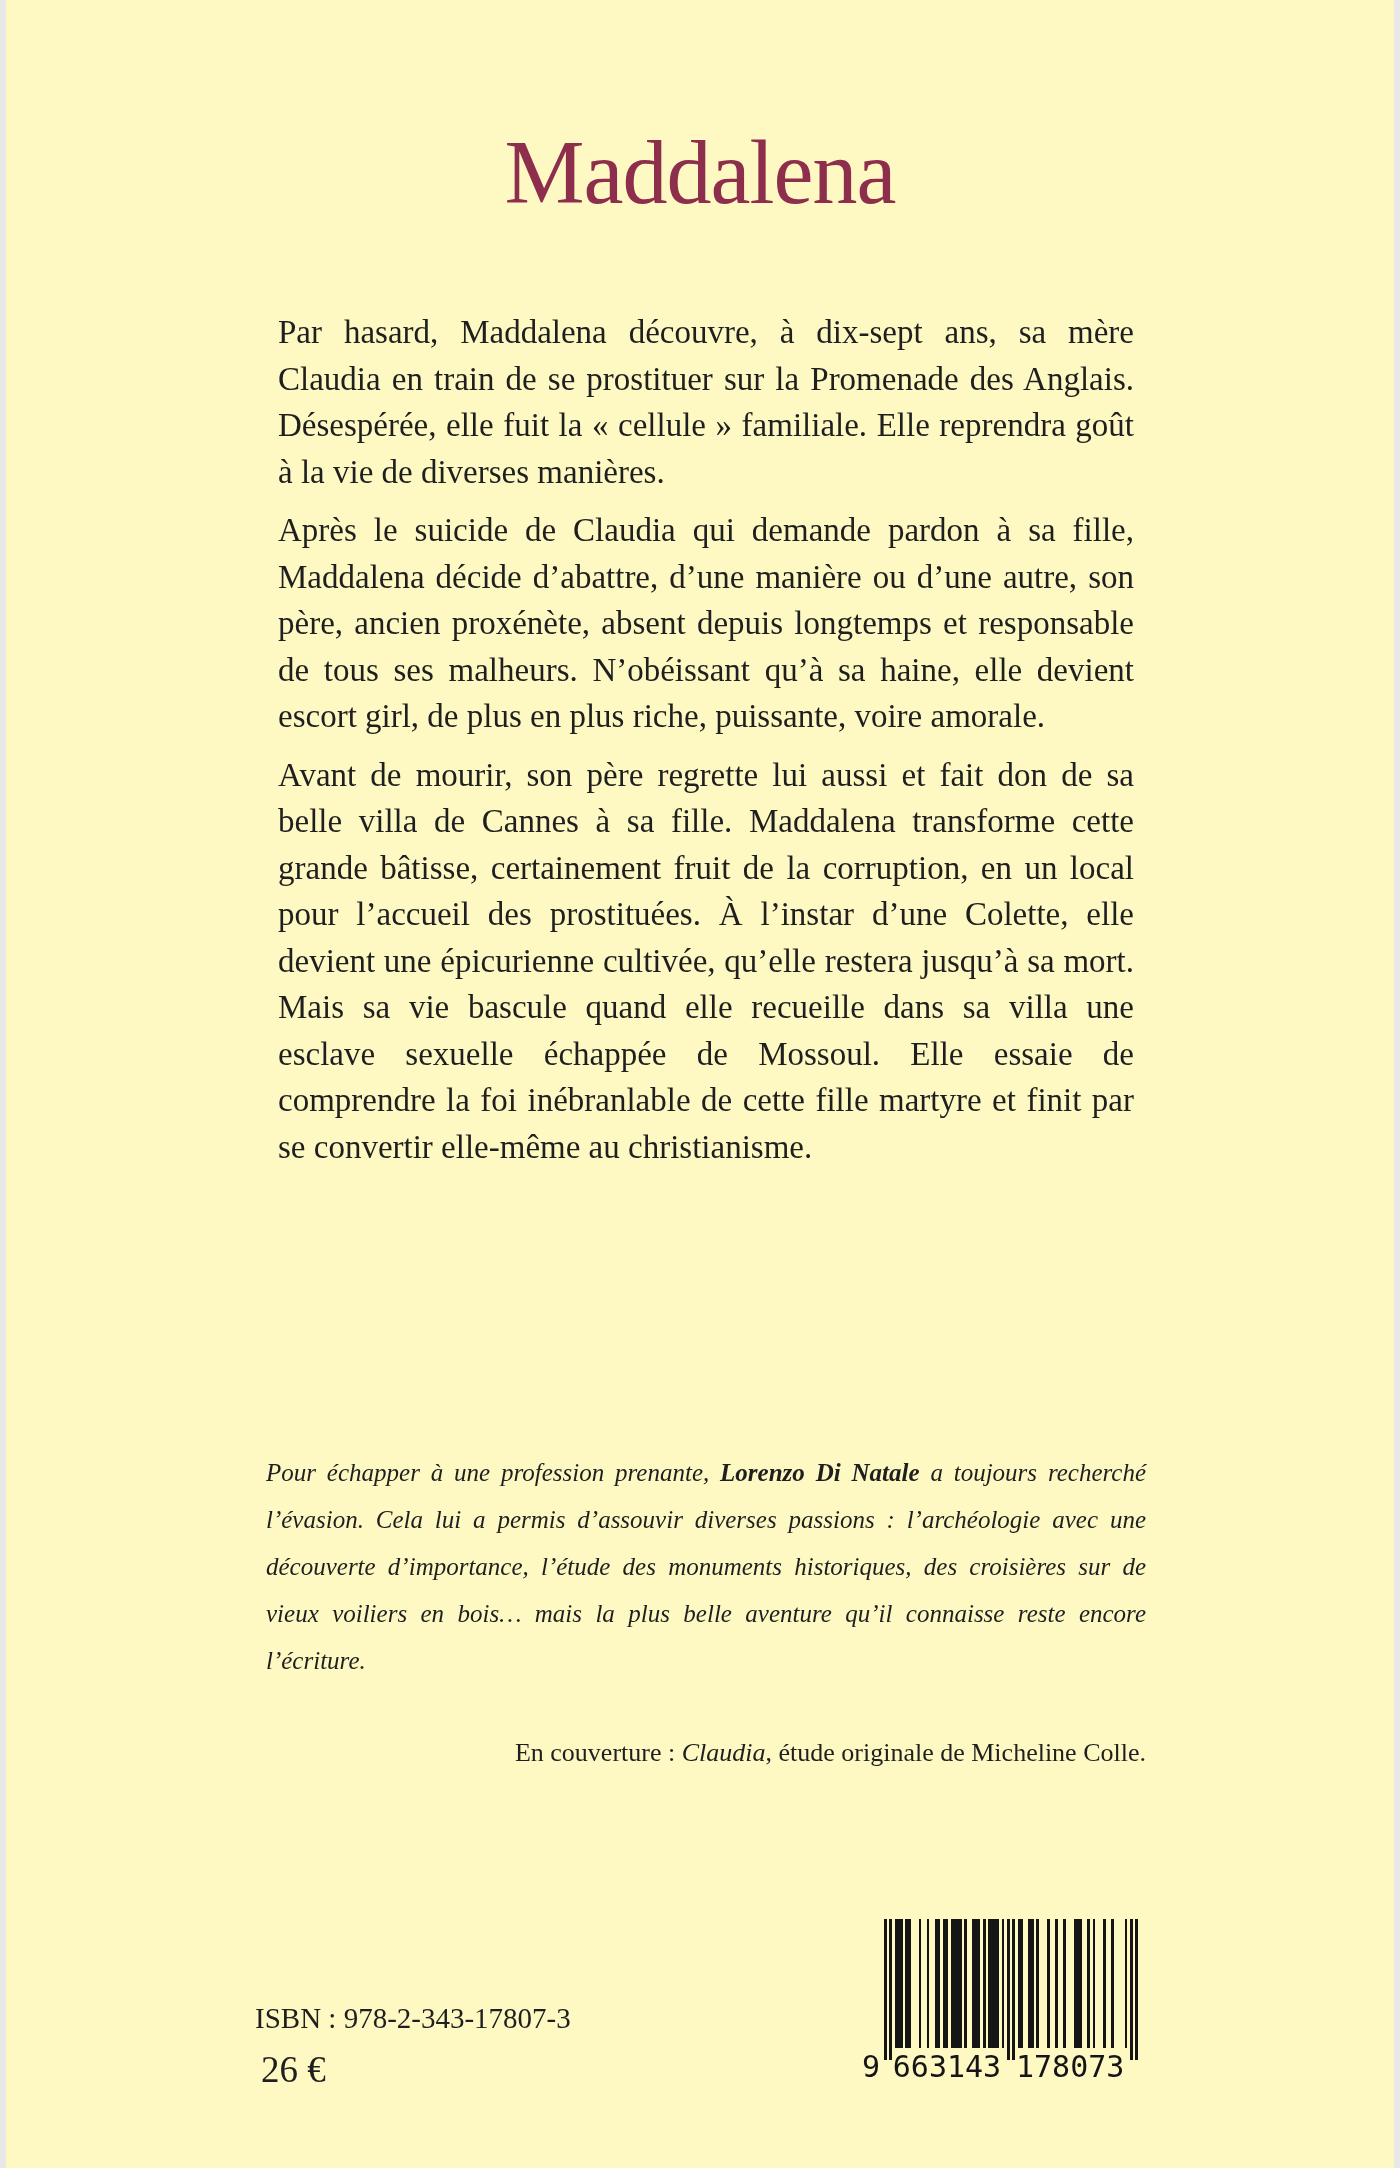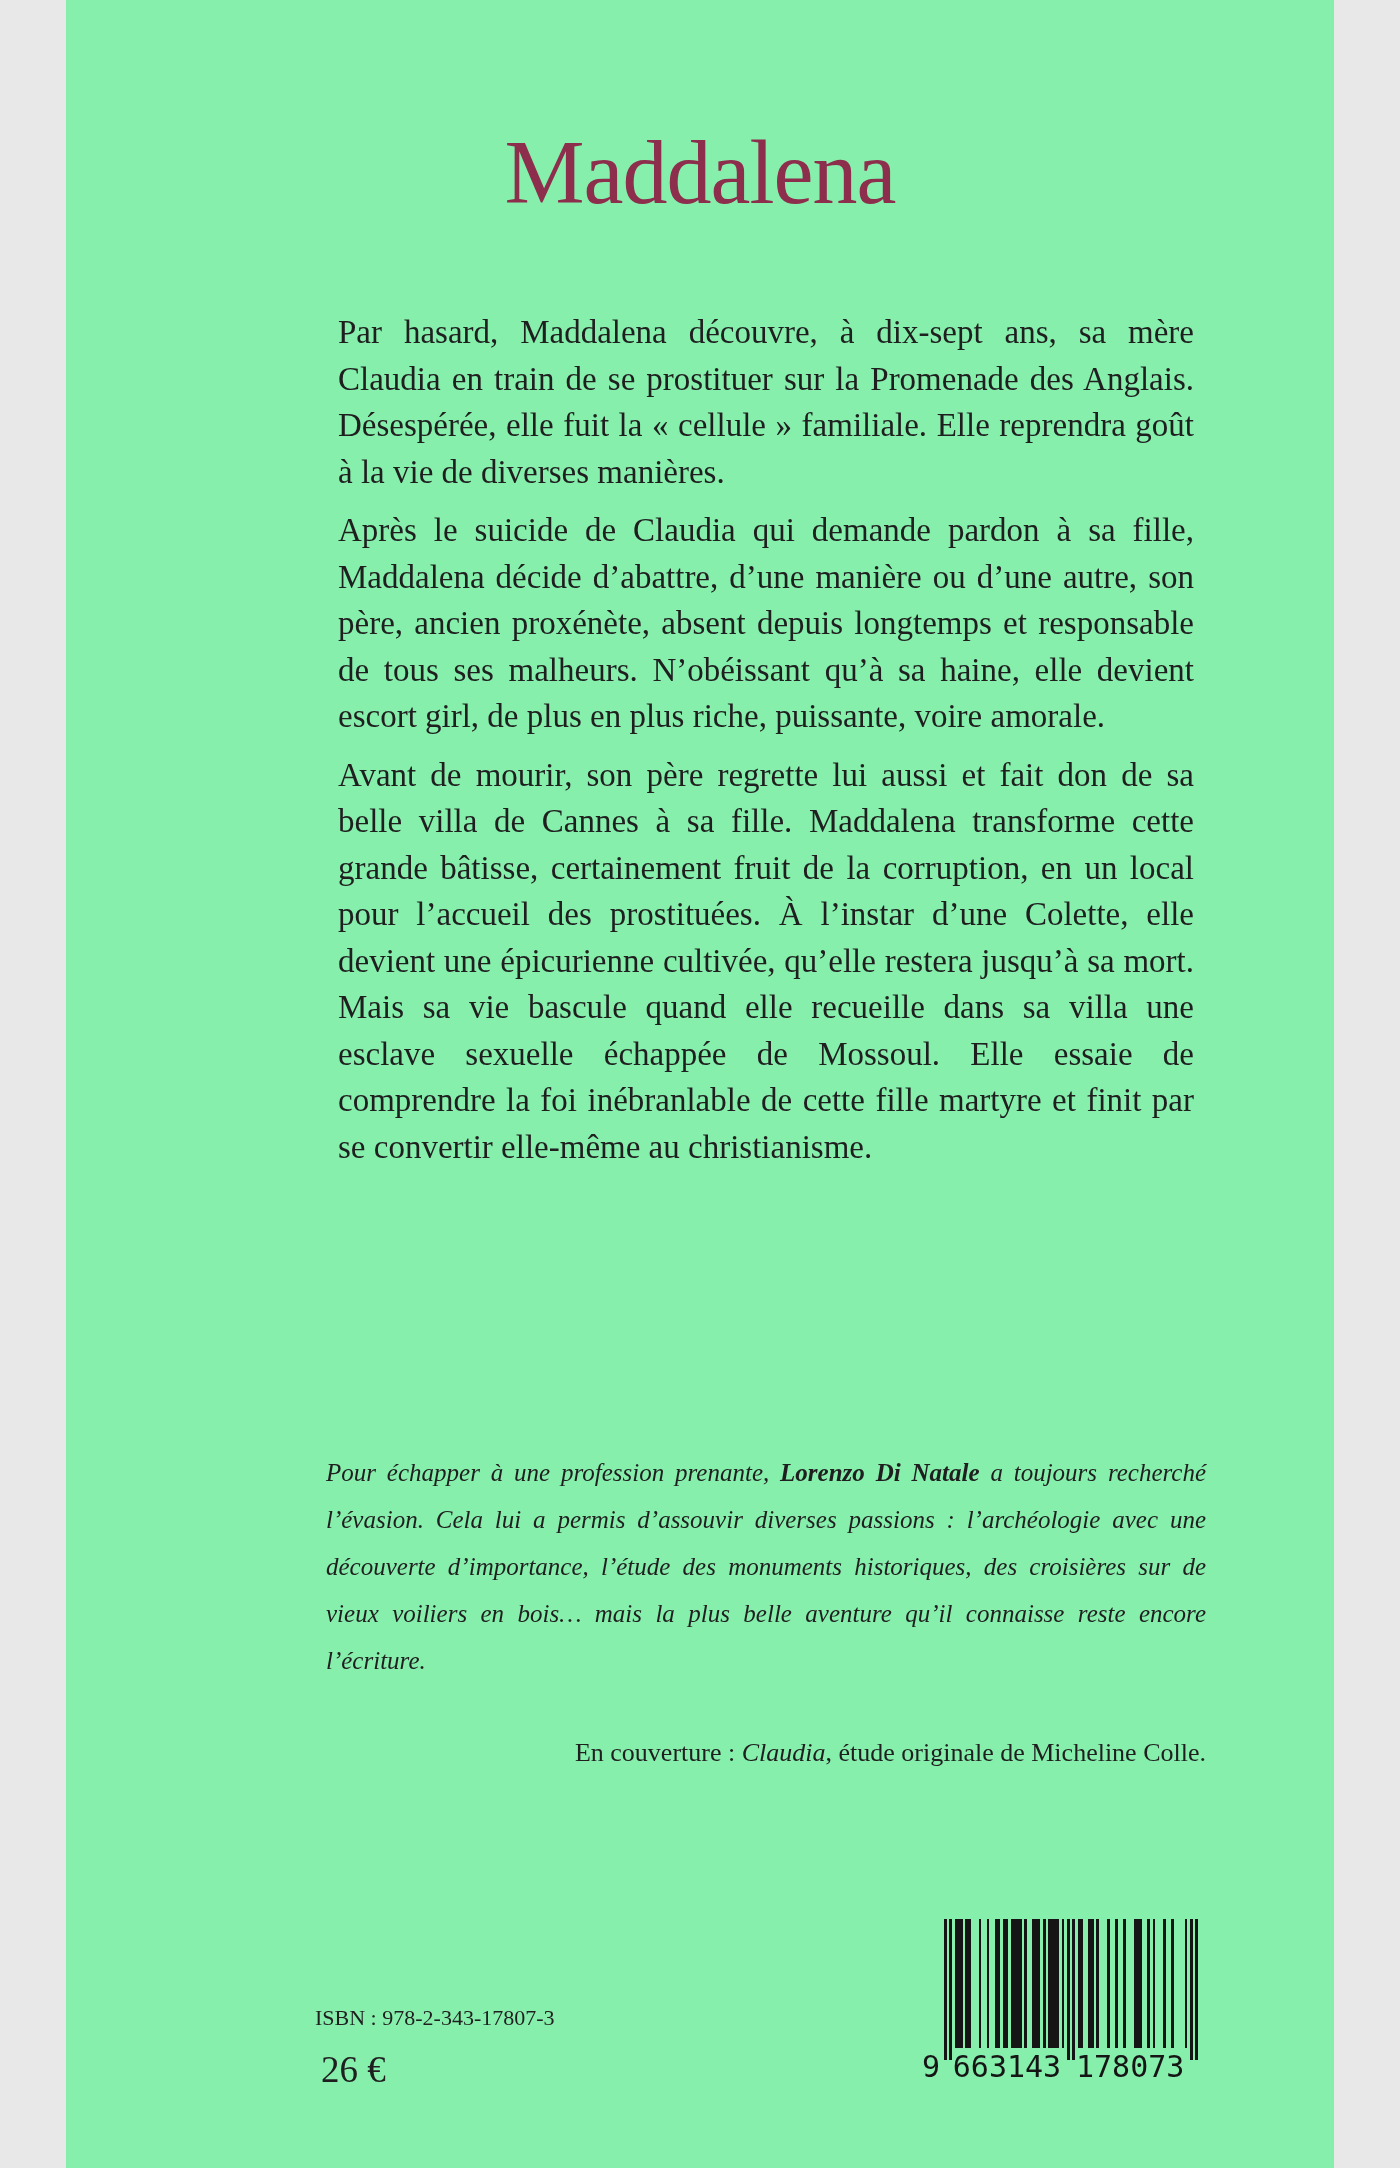--- a/index.html
+++ b/index.html
@@ -1,21 +1,21 @@
 <!DOCTYPE html>
 <html lang="fr"><head>
 <meta charset="utf-8">
 <title>Maddalena — quatrième de couverture</title>
 <style>
   html,body { margin:0; padding:0; background:#e8e8e8; }
   .page {
     position:relative;
-    width:1268px; height:2168px;
+    width:1388px; height:2168px;
     margin:0 auto;
-    background:#86efac;
+    background:#fef9c3;
     font-family:"Liberation Serif", serif;
     color:#1f1f1f;
     overflow:hidden;
   }
   .title {
     position:absolute; top:128px; left:0; width:100%;
     margin:0;
     text-align:center;
     font-size:90px; line-height:1;
     font-weight:normal;
@@ -35,21 +35,21 @@
   }
   .bio b { font-weight:bold; }
   .credit {
     position:absolute; left:260px; top:1736px; width:880px;
     margin:0;
     font-size:26px; line-height:34px;text-align:right;
   }
   .isbn {
     position:absolute; left:249px; top:2001px;
     margin:0;
-    font-size:22px; line-height:34px;
+    font-size:29px; line-height:34px;
   }
   .price {
     position:absolute; left:249px; top:2042px;
     margin:6px;
     font-size:37px; line-height:44px;
   }
   .barcode {
     position:absolute; left:852px; top:1919px;
     width:300px; height:168px;
   }

